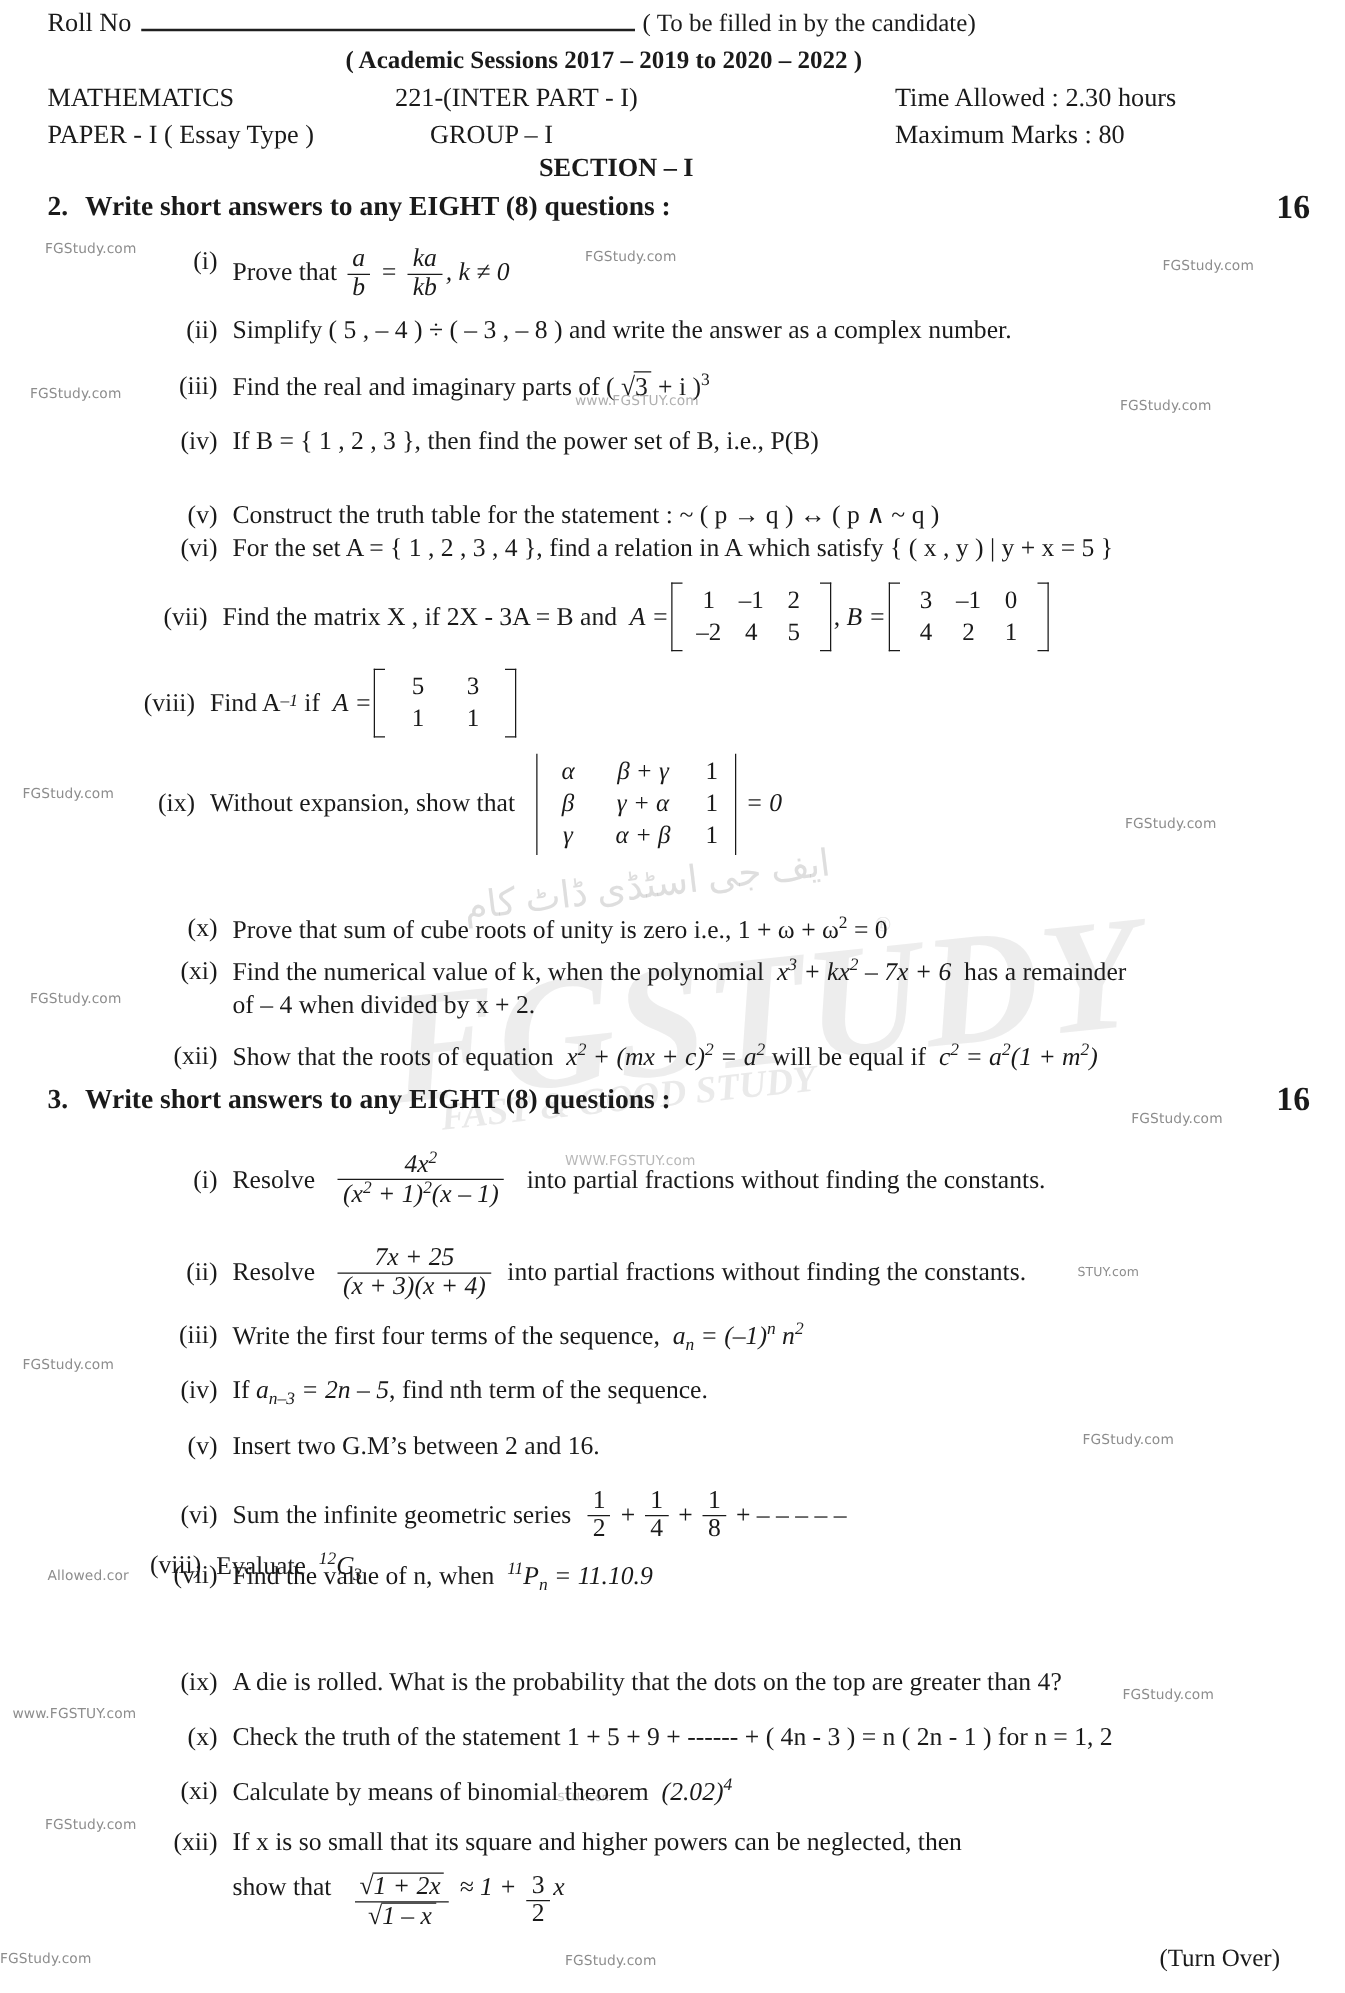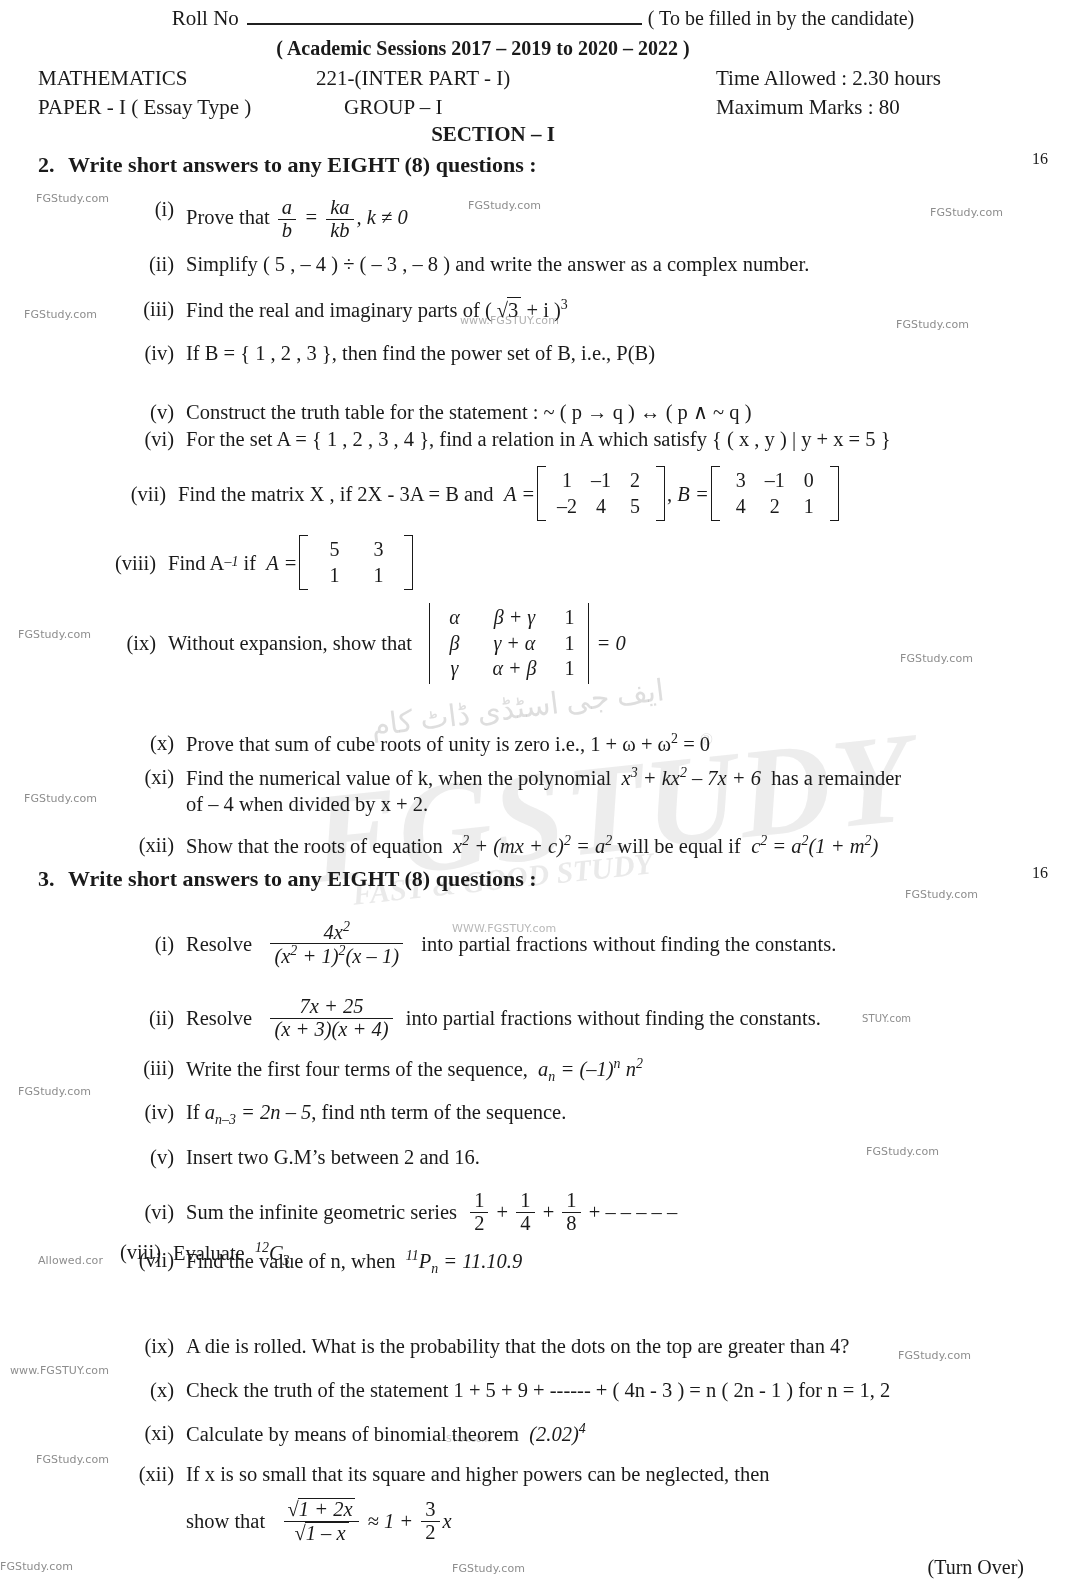--- a/index.html
+++ b/index.html
@@ -64,21 +64,21 @@
     direction: rtl;
   }
 
   
   .content { position: relative; z-index: 2; }
 
   .rollrow {
     position: absolute; left: 38px; top: 6px;
     width: 1010px;
     font-size: 21px;
-    display: flex; align-items: baseline; justify-content: center;
+    display: flex; align-items: baseline;
   }
   .rolllabel { white-space: nowrap; }
   .rollline {
     display: inline-block;
     width: 395px;
     border-bottom: 2px solid #202020;
     margin: 0 6px 0 8px;
     height: 18px;
   }
   .rollnote { white-space: nowrap; font-size: 20px; }
@@ -109,21 +109,21 @@
   }
 
   .qhead {
     position: absolute;
     font-size: 22px; font-weight: bold;
     white-space: nowrap;
   }
   .qhead .num { display: inline-block; width: 30px; }
   .marks {
     position: absolute; right: 28px;
-    font-size: 16px; font-weight: normal;
+    font-size: 27px; font-weight: bold;
   }
 
   .item {
     position: absolute;
     font-size: 20.5px;
     line-height: 1.18;
   }
   .rn {
     display: inline-block;
     text-align: right;
@@ -473,21 +473,21 @@
 
     <div class="item" style="left:118px; top:1421px;">
       <span class="rn">(xi)</span><span class="body-txt"><span>Calculate by means of binomial theorem</span>&nbsp;&nbsp;<span class="mi"><span>(2.02)</span><sup>4</sup></span></span>
     </div>
 
     <div class="item" style="left:118px; top:1462px; width:930px;">
       <div style="display:flex; align-items:flex-start;">
         <span class="rn">(xii)</span>
         <span class="body-txt">If  x  is so small that its square and higher powers can be neglected, then</span>
       </div>
-      <div style="display:flex; align-items:center; margin-left:68px; margin-top:12px;">
+      <div style="display:flex; align-items:flex-start; margin-left:68px; margin-top:12px;">
         <span>show that</span>&nbsp;&nbsp;&nbsp;
         <span class="frac">
           <span class="nu"><span class="radsign">√</span><span class="sqrt mi">1 + 2x</span></span>
           <span class="de"><span class="radsign">√</span><span class="sqrt mi">1 – x</span></span>
         </span>
         &nbsp;<span class="mi">≈ 1 +</span>&nbsp;
         <span class="frac">
             <span class="nu">3</span>
             <span class="de">2</span>
           </span>

